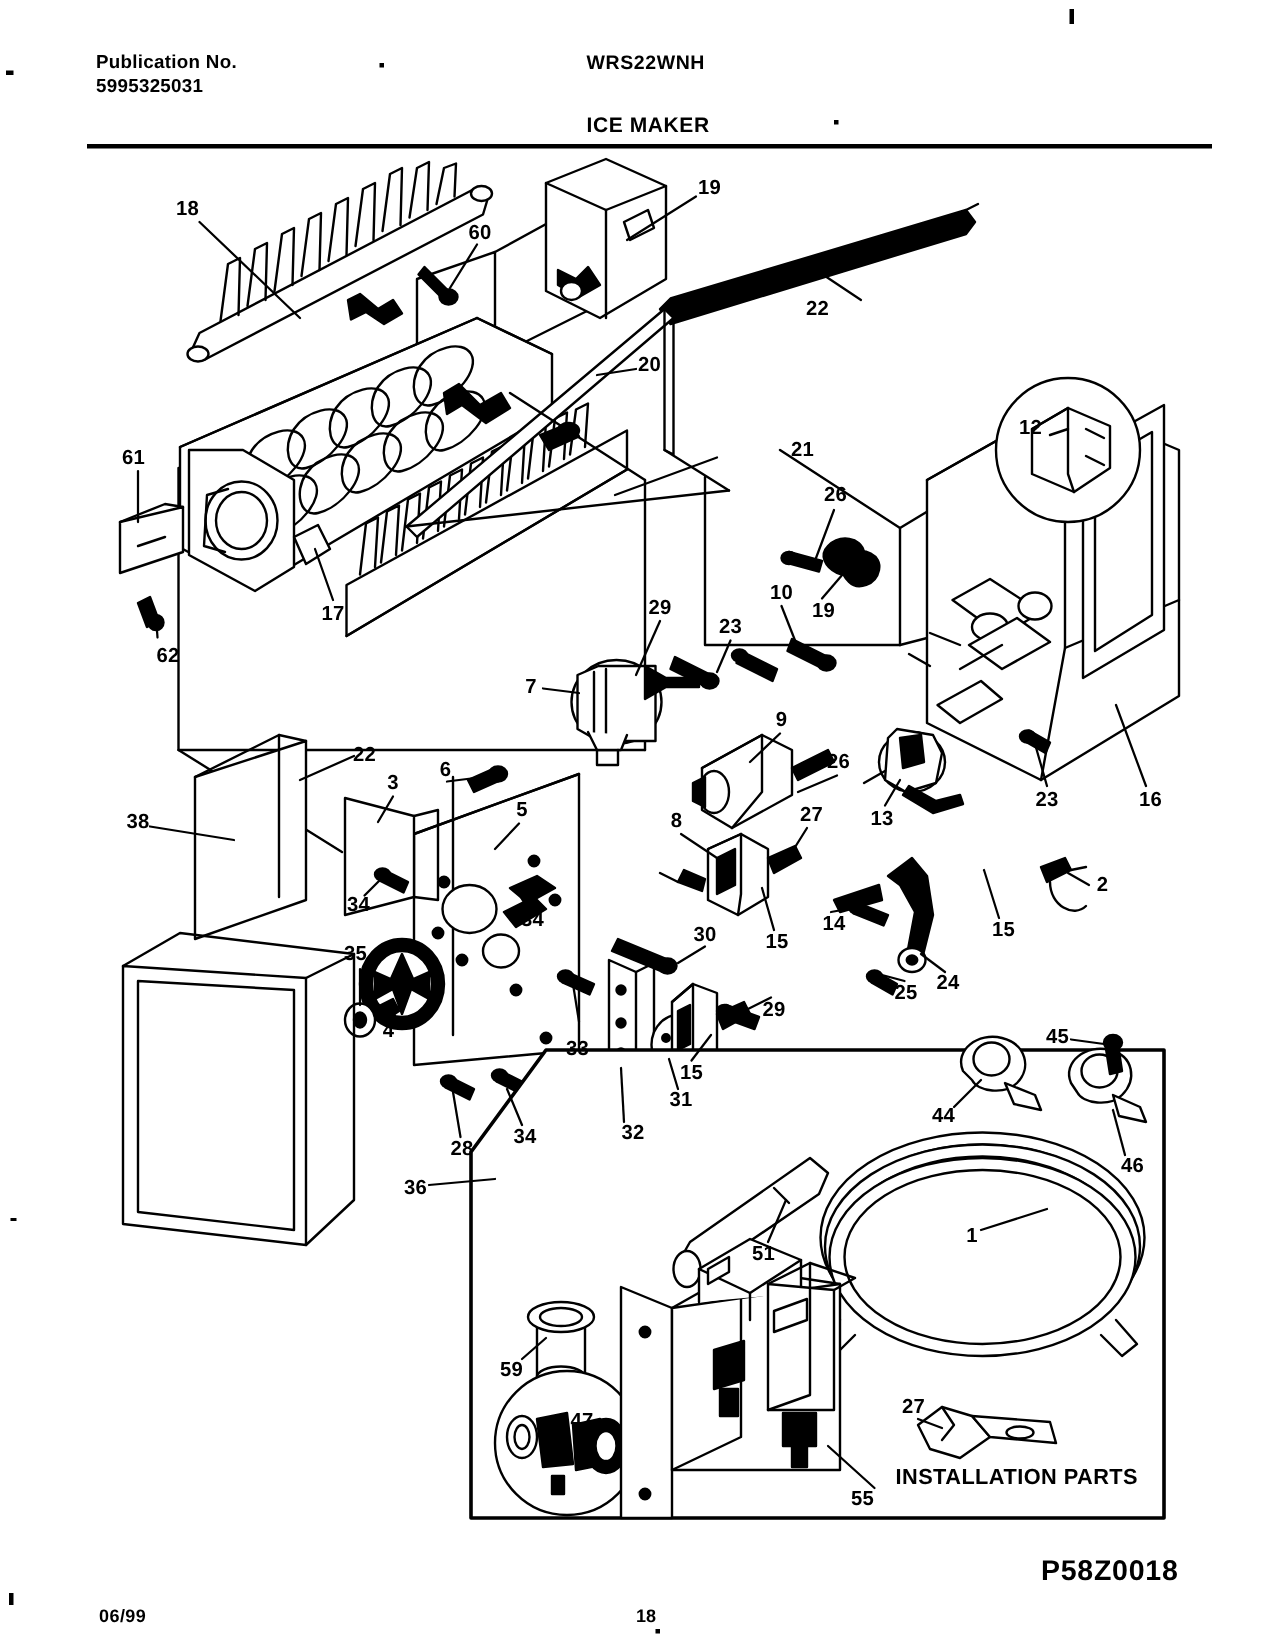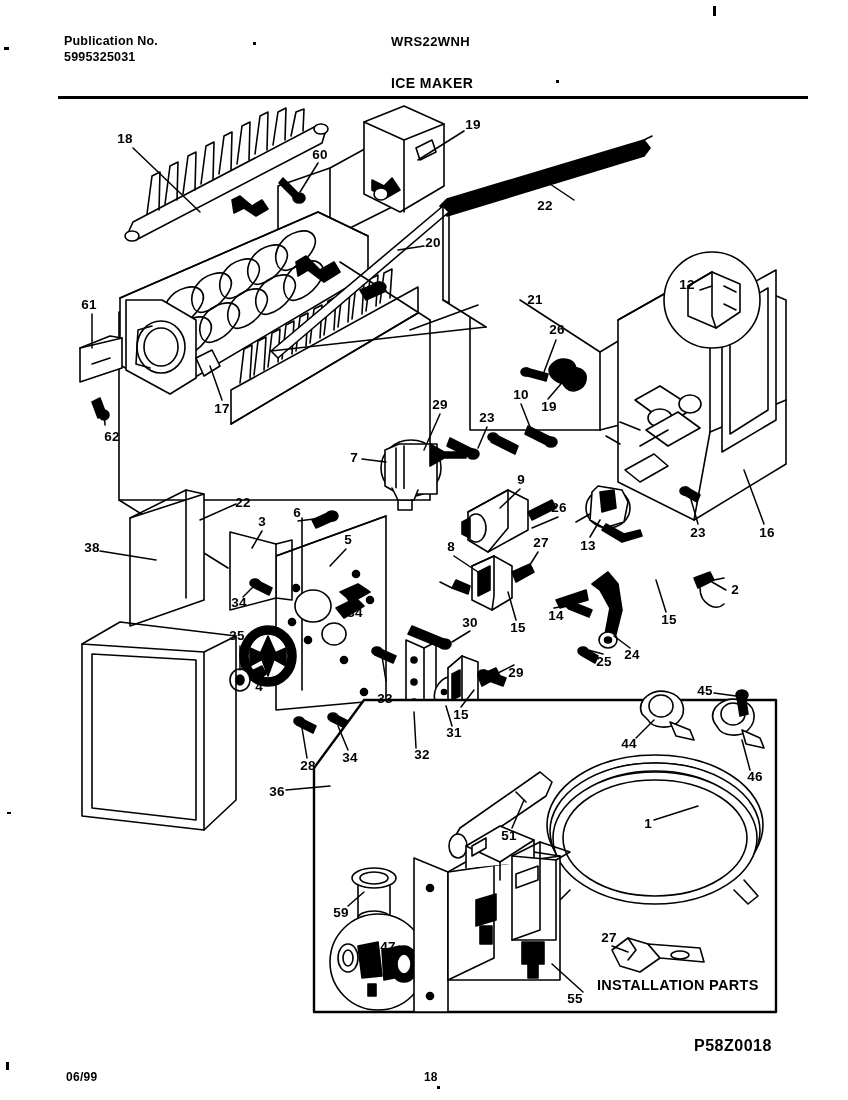--- a/index.html
+++ b/index.html
@@ -29,21 +29,21 @@
   }
 
   
   .ftr-date{
     position:absolute;left:66px;top:1070px;font-size:12px;font-weight:bold;letter-spacing:.3px;
   }
   .ftr-page{
     position:absolute;left:424px;top:1070px;font-size:12px;font-weight:bold;
   }
   .ftr-code{
-    position:absolute;left:694px;top:1037px;font-size:16px;font-weight:bold;letter-spacing:.5px;text-align:center;
+    position:absolute;left:694px;top:1037px;font-size:19px;font-weight:bold;letter-spacing:.5px;text-align:center;
   }
 
   
   #art{position:absolute;left:0;top:0;width:848px;height:1100px;}
   #art svg{display:block;}
 
   
   .co{
     position:absolute;font-size:13.5px;font-weight:bold;color:#000;
     letter-spacing:.2px;white-space:nowrap;line-height:1;

